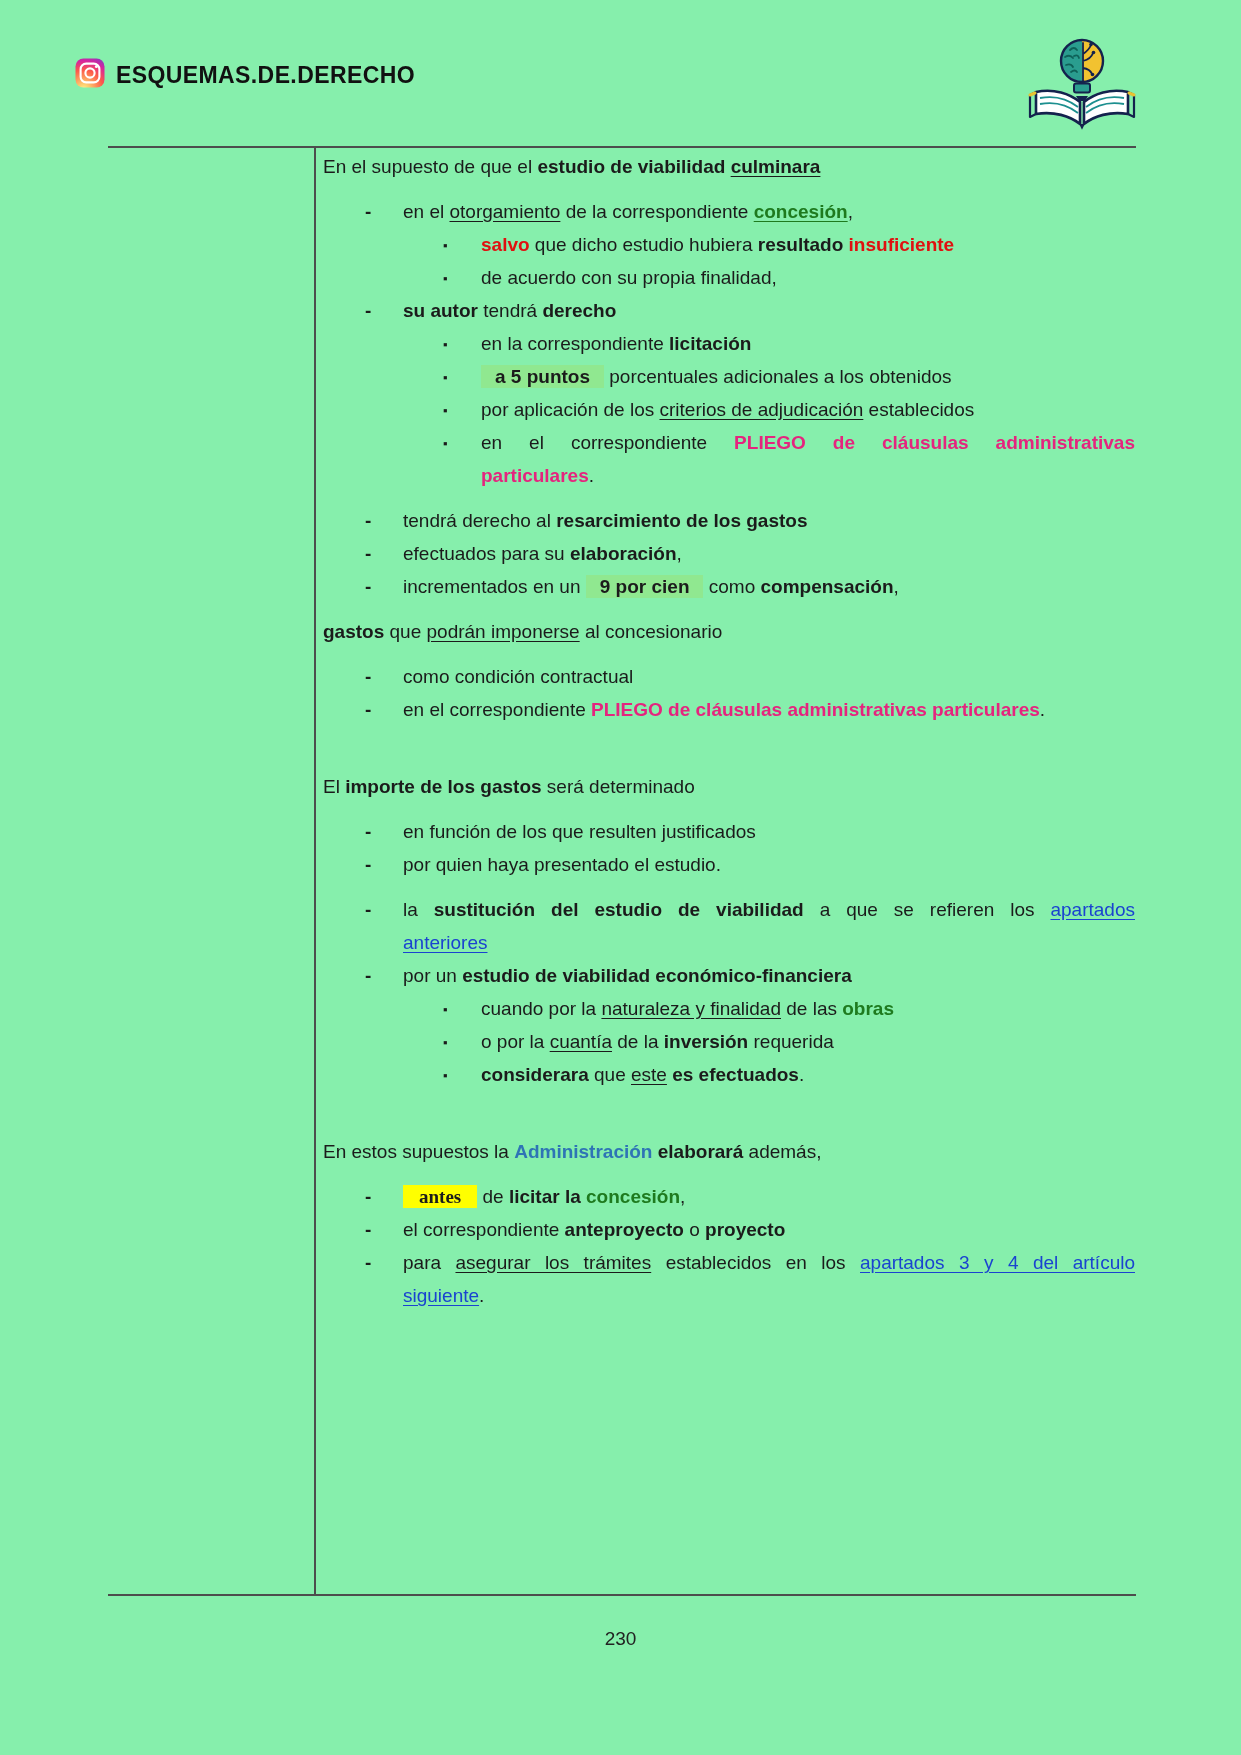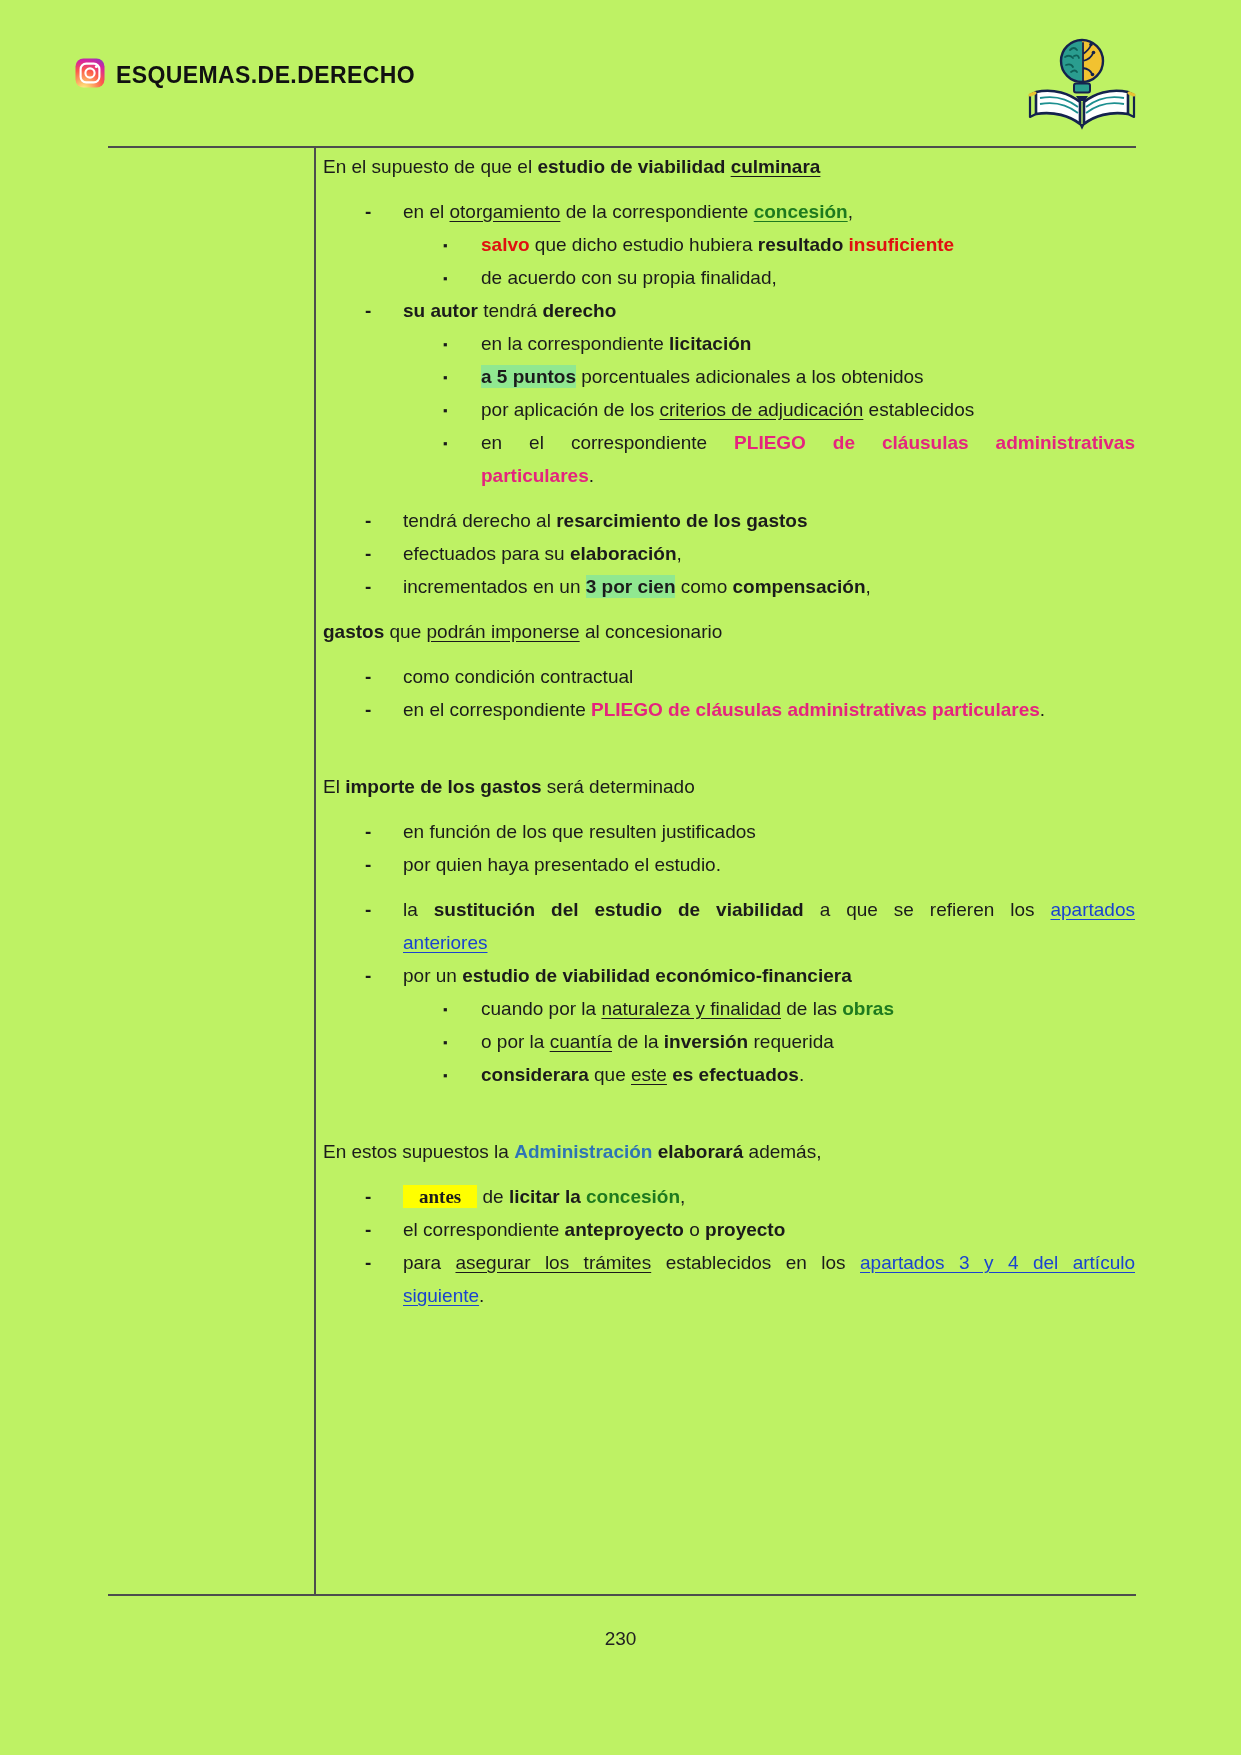--- a/index.html
+++ b/index.html
@@ -2,21 +2,21 @@
 <html style="--text: #1b1b1b; --red: #e01010; --pink: #e5247e; --green: #1e7a1e; --blue: #2e74b5; --link: #1a43d0; --hl-green: #90e890; --hl-yellow: #ffff00; --rule: #4d4d4d;"><head>
 <meta charset="utf-8">
 <style>
   :root{
     --text:#1b1b1b; --red:#e01010; --pink:#e5247e; --green:#1e7a1e;
     --blue:#2e74b5; --link:#1a43d0; --hl-green:#90e890; --hl-yellow:#ffff00;
     --rule:#4d4d4d;
   }
   html,body{margin:0;padding:0;background:#ffffff;}
   .page{
-    position:relative; width:1241px; height:1755px; background:#bef264;
+    position:relative; width:1241px; height:1755px; background:#86efac;
     font-family:"Liberation Sans","DejaVu Sans",sans-serif; color:var(--text);
     overflow:hidden;
   }
   
   .brand{position:absolute; left:75px; top:58px; display:flex; align-items:center; gap:11px;}
   .brand-name{font-size:23px; font-weight:700; letter-spacing:.4px; color:#111;}
   .logo{position:absolute; left:1026px; top:30px; width:112px; height:104px;}
   
   .hline{position:absolute; left:108px; width:1028px; height:2px; background:var(--rule);}
   .hline.top{top:146px;} .hline.bottom{top:1594px;}
@@ -27,21 +27,21 @@
   .sp0{margin-top:0;} .sp1{margin-top:12px;} .sp2{margin-top:44px;}
   .li1,.li1c{padding-left:80px;} .li2,.li2c{padding-left:158px;}
   .bullet{position:absolute; top:0; font-weight:700;}
   .li1 .bullet{left:42px;}
   .li2 .bullet{left:120px; font-size:13px; top:1px;}
   .just{text-align:justify; text-align-last:justify; text-justify:inter-word;}
   .b{font-weight:700;}
   .u{text-decoration:underline; text-underline-offset:3px;}
   .red{color:var(--red);margin-top:37px;} .pink{color:var(--pink);} .green{color:var(--green);} .blue{color:var(--blue);}
   .link{color:var(--link); text-decoration:underline; text-underline-offset:3px;}
-  .hlg{background:var(--hl-green); padding:1px 0;}
+  .hlg{background:var(--hl-green); padding:1px 14px;}
   .hly{background:var(--hl-yellow); padding:1px 16px;font-family:Liberation Serif, serif;}
   .pageno{position:absolute; left:0; top:1628px; width:100%; text-align:center; font-size:19px; color:#222;}
 </style>
 </head>
 <body>
 
 <div class="page">
 
   <div class="brand">
     <span>
@@ -100,21 +100,21 @@
       <div class="line li2 sp0"><span class="bullet">▪</span><span class="b red">salvo</span><span> que dicho estudio hubiera </span><span class="b">resultado</span><span> </span><span class="b red">insuficiente</span></div>
       <div class="line li2 sp0"><span class="bullet">▪</span><span>de acuerdo con su propia finalidad,</span></div>
       <div class="line li1 sp0"><span class="bullet">-</span><span class="b">su autor</span><span> tendrá </span><span class="b">derecho</span></div>
       <div class="line li2 sp0"><span class="bullet">▪</span><span>en la correspondiente </span><span class="b">licitación</span></div>
       <div class="line li2 sp0"><span class="bullet">▪</span><span class="b hlg">a 5 puntos</span><span> porcentuales adicionales a los obtenidos</span></div>
       <div class="line li2 sp0"><span class="bullet">▪</span><span>por aplicación de los </span><span class="u">criterios de adjudicación</span><span> establecidos</span></div>
       <div class="line li2 sp0 just"><span class="bullet">▪</span><span>en el correspondiente </span><span class="b pink">PLIEGO de cláusulas administrativas</span></div>
       <div class="line li2c sp0"><span class="b pink">particulares</span><span>.</span></div>
       <div class="line li1 sp1"><span class="bullet">-</span><span>tendrá derecho al </span><span class="b">resarcimiento de los gastos</span></div>
       <div class="line li1 sp0"><span class="bullet">-</span><span>efectuados para su </span><span class="b">elaboración</span><span>,</span></div>
-      <div class="line li1 sp0"><span class="bullet">-</span><span>incrementados en un </span><span class="b hlg">3 por cien</span><span> como </span><span class="b">compensación</span><span>,</span></div>
+      <div class="line li1 sp0"><span class="bullet">-</span><span>incrementados en un </span><span class="b hlg">9 por cien</span><span> como </span><span class="b">compensación</span><span>,</span></div>
       <div class="line p0 sp1"><span class="b">gastos</span><span> que </span><span class="u">podrán imponerse</span><span> al concesionario</span></div>
       <div class="line li1 sp1"><span class="bullet">-</span><span>como condición contractual</span></div>
       <div class="line li1 sp0"><span class="bullet">-</span><span>en el correspondiente </span><span class="b pink">PLIEGO de cláusulas administrativas particulares</span><span>.</span></div>
       <div class="line p0 sp2"><span>El </span><span class="b">importe de los gastos</span><span> será determinado</span></div>
       <div class="line li1 sp1"><span class="bullet">-</span><span>en función de los que resulten justificados</span></div>
       <div class="line li1 sp0"><span class="bullet">-</span><span>por quien haya presentado el estudio.</span></div>
       <div class="line li1 sp1 just"><span class="bullet">-</span><span>la </span><span class="b">sustitución del estudio de viabilidad</span><span> a que se refieren los </span><span class="link">apartados</span></div>
       <div class="line li1c sp0"><span class="link">anteriores</span></div>
       <div class="line li1 sp0"><span class="bullet">-</span><span>por un </span><span class="b">estudio de viabilidad económico-financiera</span></div>
       <div class="line li2 sp0"><span class="bullet">▪</span><span>cuando por la </span><span class="u">naturaleza y finalidad</span><span> de las </span><span class="b green">obras</span></div>

